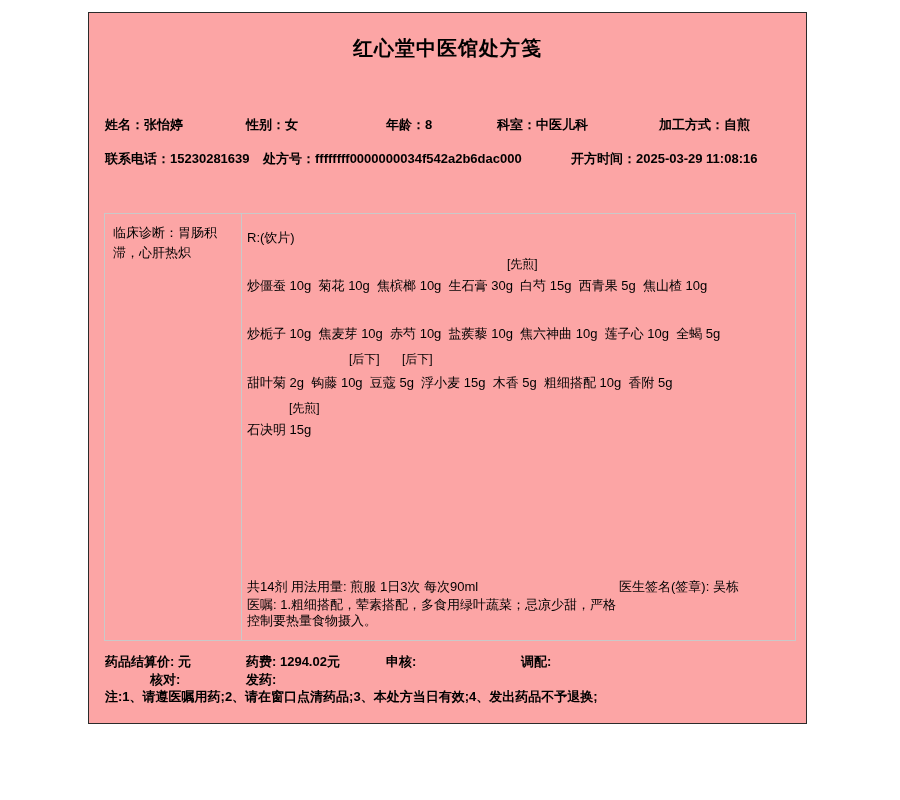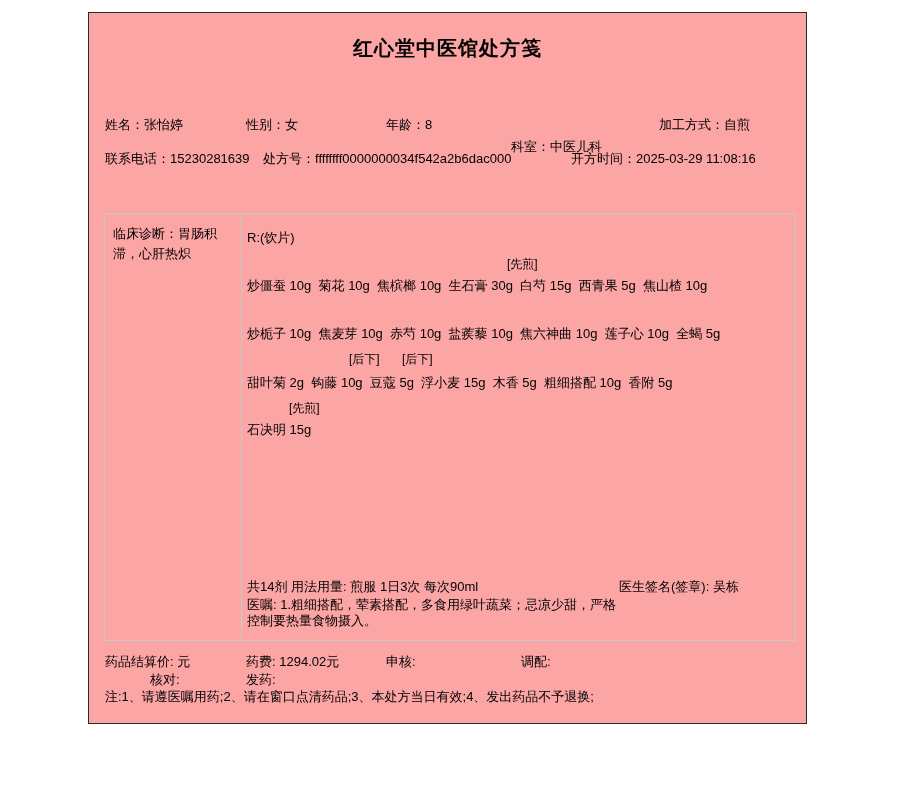--- a/index.html
+++ b/index.html
@@ -3,42 +3,42 @@
 <meta charset="utf-8">
 <style>
   * { margin:0; padding:0; box-sizing:border-box; }
   html,body { width:900px; height:800px; background:#ffffff;
     font-family:"Liberation Sans","DejaVu Sans",sans-serif; color:#000000; }
   .page { position:relative; width:900px; height:800px; background:#ffffff; overflow:hidden; }
   .sheet { position:absolute; left:88px; top:12px; width:719px; height:712px;
     border:1px solid #2b2b2b; background:#fca5a5; }
   .title { position:absolute; top:22px; left:0; width:100%; text-align:center;
     font-size:20px; font-weight:bold; letter-spacing:1px; }
-  .field { position:absolute; font-size:13px; line-height:16px; white-space:pre; }
+  .field { position:absolute; font-size:13px; line-height:16px; white-space:pre;font-weight:bold; }
   .rx-box { position:absolute; left:15px; top:200px; width:692px; height:428px;
     border:1px solid #c9c9c9; }
   .diag-cell { position:absolute; left:0; top:0; width:137px; height:100%;
-    border-right:1px solid #c9c9c9; padding:10px 8px; font-size:13px; line-height:20px; }
+    border-right:1px solid #c9c9c9; padding:10px 8px; font-size:13px; line-height:20px;font-family:Liberation Mono, monospace; }
   .rx-item { position:absolute; font-size:13px; line-height:16px; white-space:pre; }
   .marker { position:absolute; font-size:12px; line-height:14px; white-space:pre; }
   .advice { position:absolute; font-size:13px; line-height:16px; width:380px; white-space:normal; }
   .lbl, .val { white-space:pre; }
 </style>
 </head>
 <body>
 
 <div class="page">
   <div class="sheet">
 
     <div class="title">红心堂中医馆处方笺</div>
 
     <div class="field" style="left:16px; top:104px;"><span class="lbl">姓名：</span><span class="val">张怡婷</span></div>
     <div class="field" style="left:157px; top:104px;"><span class="lbl">性别：</span><span class="val">女</span></div>
     <div class="field" style="left:297px; top:104px;"><span class="lbl">年龄：</span><span class="val">8</span></div>
-    <div class="field" style="left:422px; top:104px;margin-top:22px;"><span class="lbl">科室：</span><span class="val">中医儿科</span></div>
+    <div class="field" style="left:408px; top:104px;"><span class="lbl">科室：</span><span class="val">中医儿科</span></div>
     <div class="field" style="left:570px; top:104px;"><span class="lbl">加工方式：</span><span class="val">自煎</span></div>
 
     <div class="field" style="left:16px; top:138px;text-align:right;"><span class="lbl">联系电话：</span><span class="val">15230281639</span></div>
     <div class="field" style="left:174px; top:138px;"><span class="lbl">处方号：</span><span class="val">ffffffff0000000034f542a2b6dac000</span></div>
     <div class="field" style="left:482px; top:138px;"><span class="lbl">开方时间：</span><span class="val">2025-03-29 11:08:16</span></div>
 
     <div class="rx-box">
 
       <div class="diag-cell"><span class="lbl" style="white-space:normal;">临床诊断：</span><span class="val" style="white-space:normal;">胃肠积滞，心肝热炽</span></div>
 

